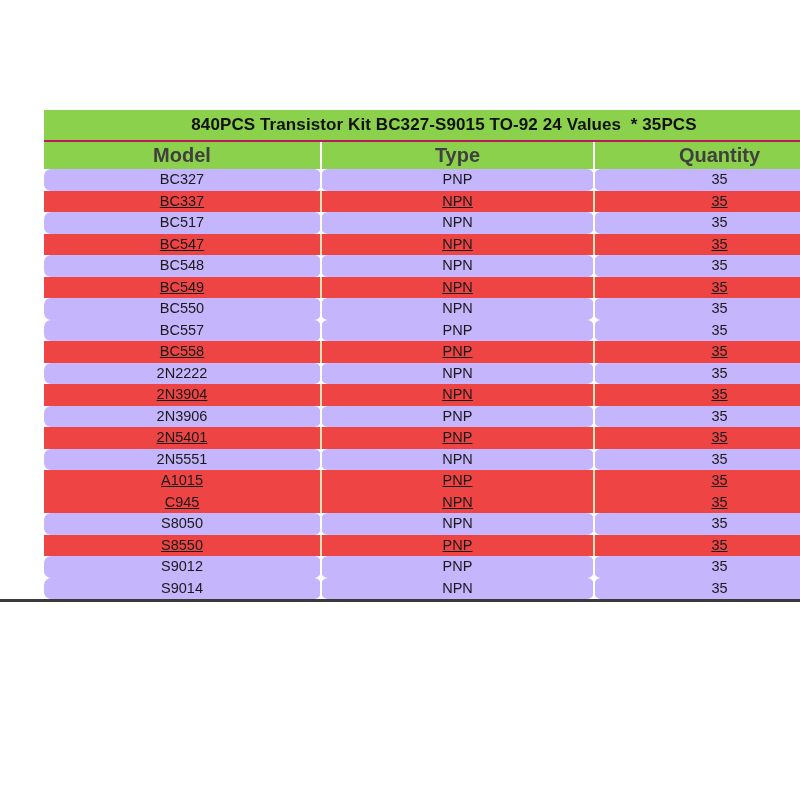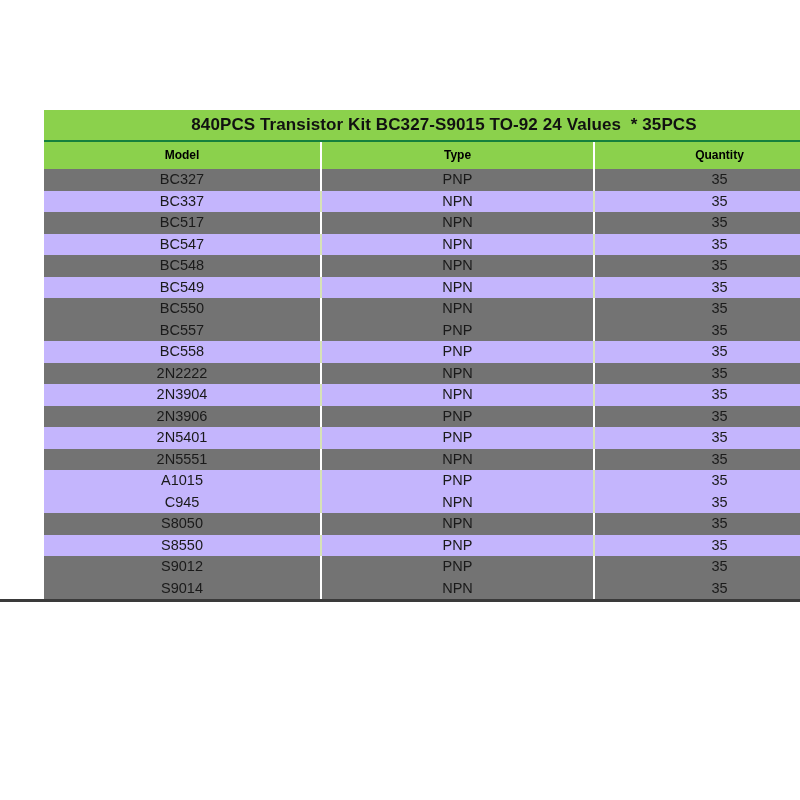--- a/index.html
+++ b/index.html
@@ -51,52 +51,54 @@
     text-align: center;
     height: 30px;
     line-height: 30px;
     padding: 0;
     letter-spacing: 0.1px;
     white-space: pre;
   }
 
   tr.header-row th {
     background: #8bd14c;
-    color: #000000;
-    font-size: 12px;
+    color: #404040;
+    font-size: 20px;
     font-weight: bold;
     text-align: center;
     height: 27px;
     line-height: 27px;
     padding: 0;
     border-left: 2px solid #ffffff;
-    border-top: 2px solid #15803d;
+    border-top: 2px solid #be185d;
   }
   tr.header-row th:first-child {
     border-left: none;
   }
 
   tbody tr td {
     font-size: 14.5px;
     color: #1a1a1a;
     text-align: center;
     height: 21.5px;
     line-height: 21.5px;
     padding: 0;
     border-left: 2px solid #ffffff;
   }
   tbody tr td:first-child {
     border-left: none;
   }
 
   tbody tr.row-odd td {
-    background: #737373;
+    background: #c4b5fd;
+    border-radius: 7px;
   }
   tbody tr.row-even td {
-    background: #c4b5fd;
+    background: #ef4444;
+    text-decoration: underline;
   }
   
   tbody tr.row-even td {
     border-left-color: #d7e3b6;
   }
 
   tbody tr.row-odd td.qty-cell,
   tbody tr.row-odd td.type-cell {
     border-left: 2px solid #ffffff;
   }

